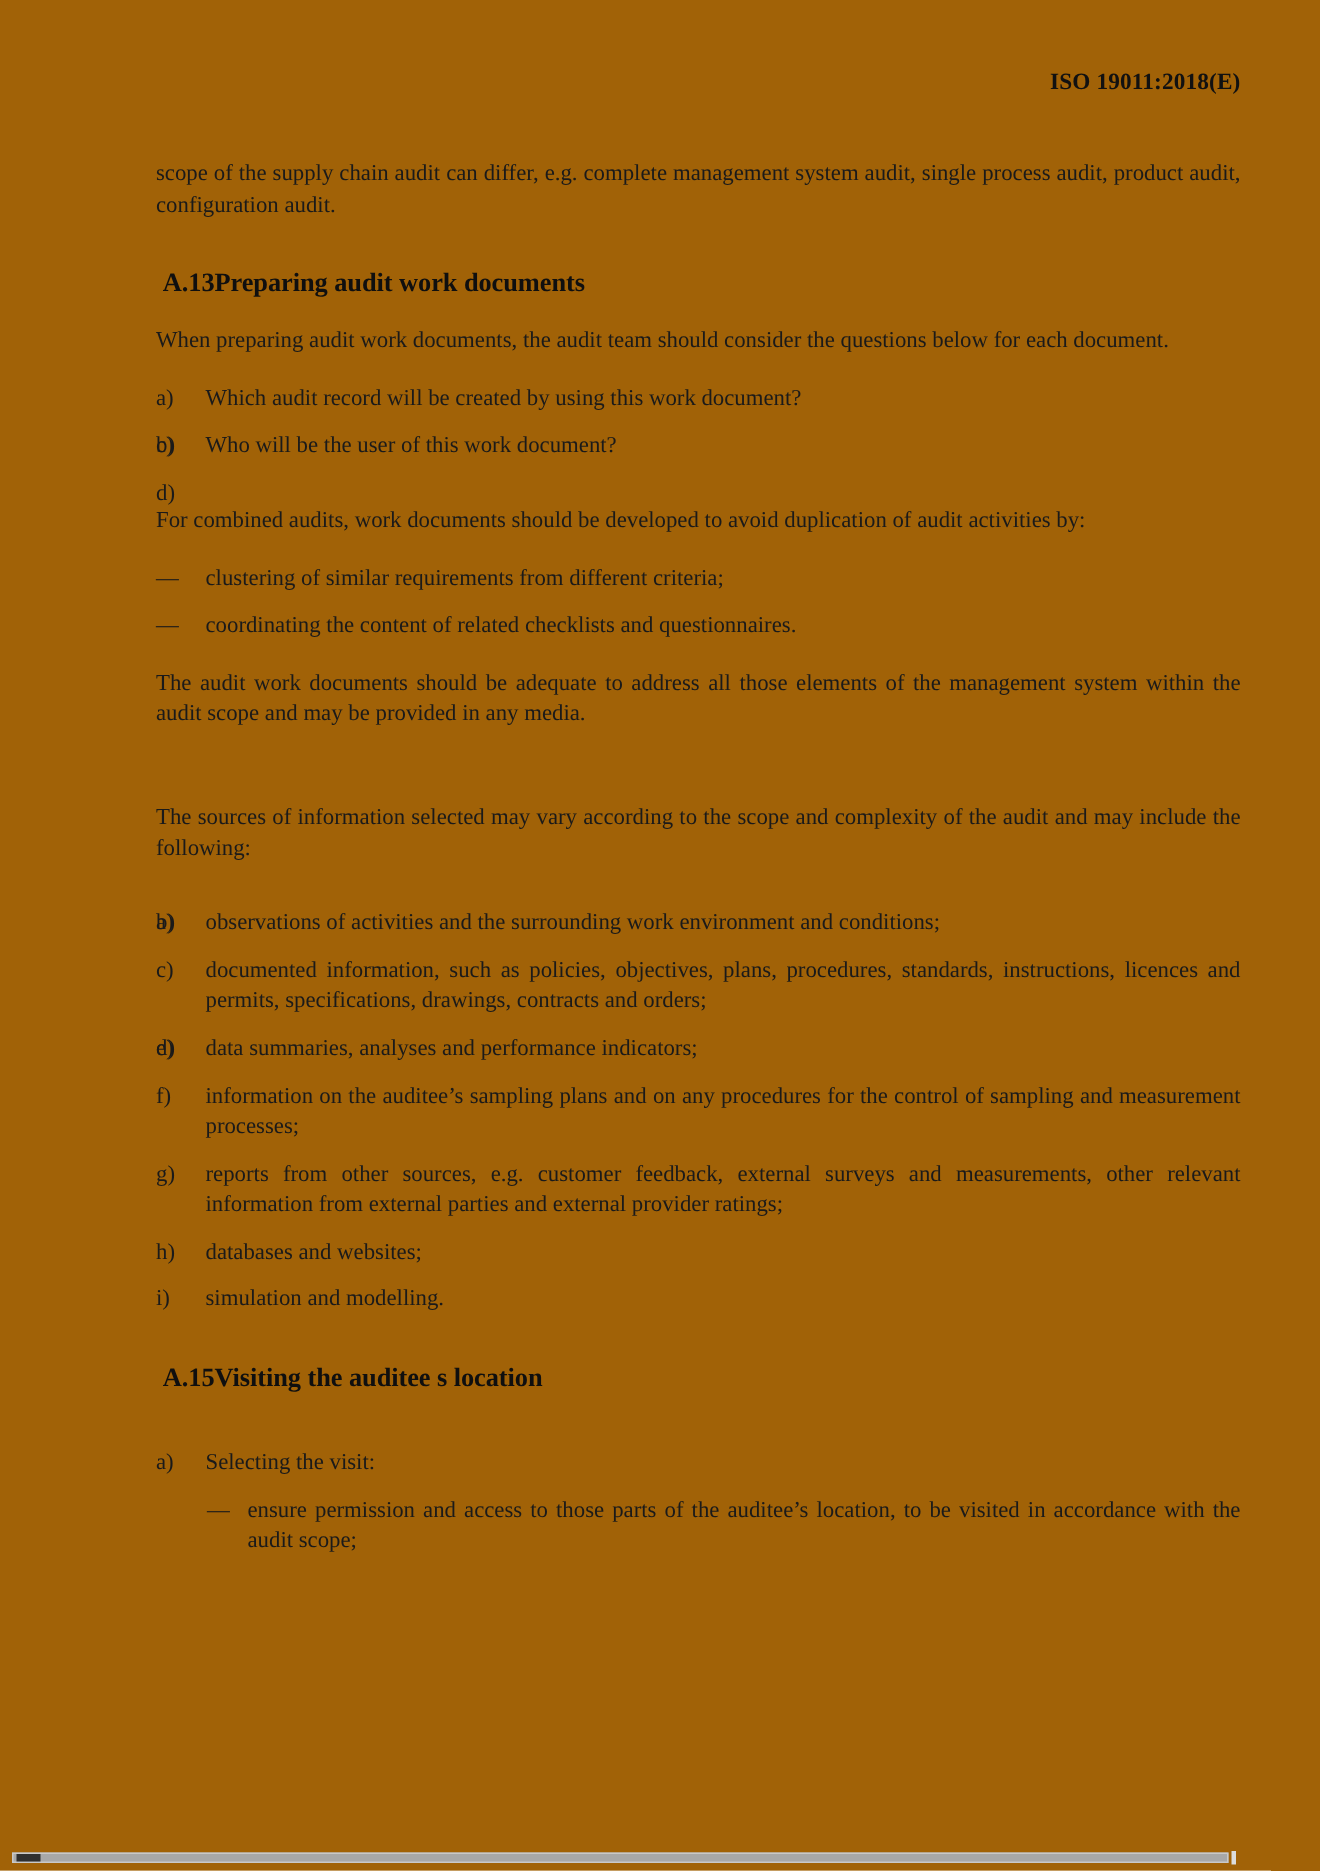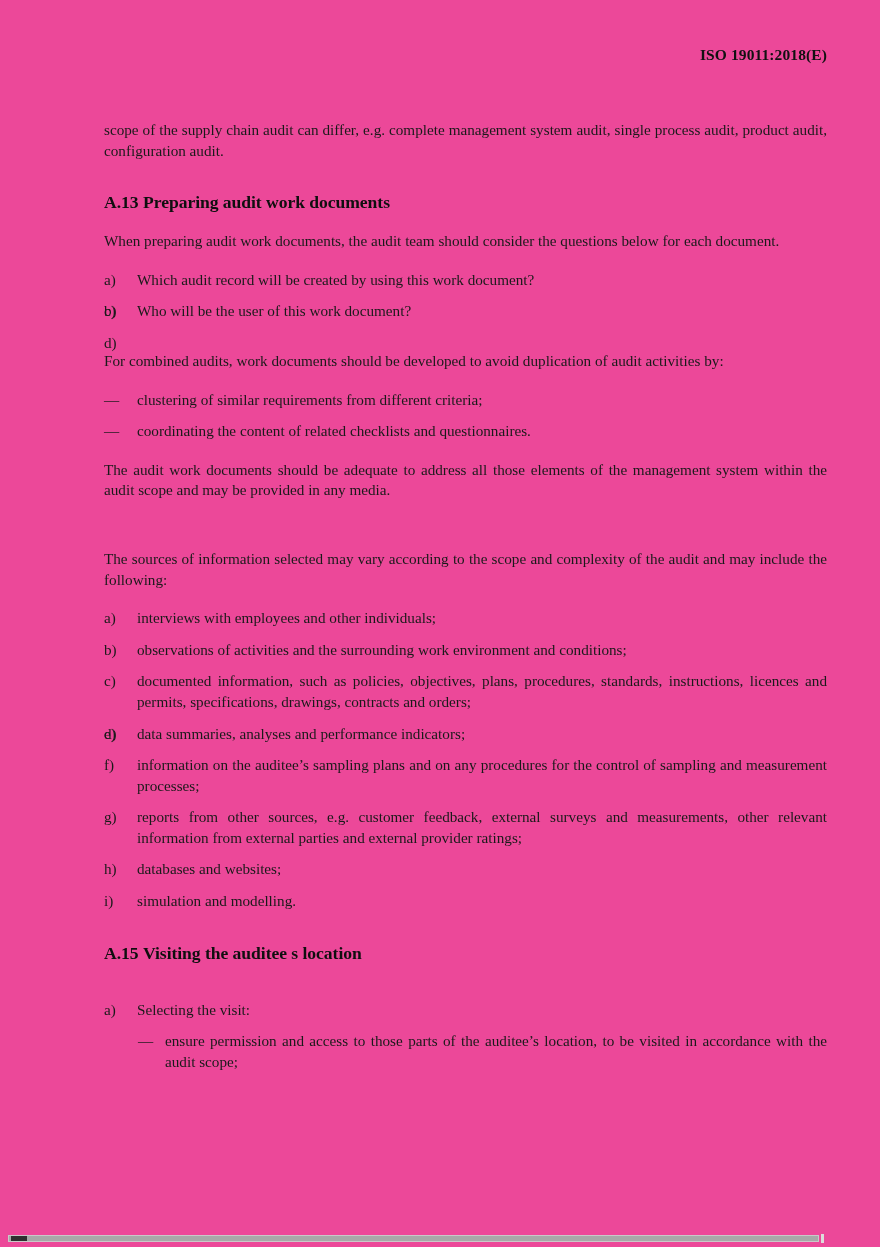--- a/index.html
+++ b/index.html
@@ -15,37 +15,37 @@
     color: #1a1a1a;
     overflow: hidden;
   }
 
   .page {
     position: absolute;
     left: 0;
     top: 0;
     width: 880px;
     height: 1247px;
-    background: #ec4899;
+    background: #a16207;
   }
 
   .running-head {
     position: absolute;
     right: 53px;
     top: 46px;
     font-size: 15.5px;
     font-weight: bold;
     letter-spacing: 0.1px;
     color: #111111;
   }
 
   .content {
     position: absolute;
     left: 104px;
-    top: 120px;
+    top: 106px;
     width: 723px;
   }
 
   p.body-text {
     margin: 0 0 0 0;
     font-size: 15.2px;
     line-height: 20.6px;
     text-align: justify;
     color: #1a1a1a;
   }
@@ -56,20 +56,21 @@
     margin: 0;
     font-size: 17.6px;
     font-weight: bold;
     letter-spacing: -0.05px;
     color: #0f0f0f;
     line-height: 22px;
   }
   h2.sec-head .num {
     display: inline-block;
     min-width: 39px;
+    text-align: right;
   }
 
   ul.lettered, ul.dashed, ul.dashed-nested {
     list-style: none;
     margin: 0;
     padding: 0;
   }
 
   ul.lettered > li,
   ul.dashed > li {
@@ -218,21 +219,20 @@
 
     <div class="gap-md"></div>
 
     <p class="body-text">The sources of information selected may vary according to the scope and complexity of the audit and may include the following:</p>
 
     <div class="gap-md"></div>
 
     <ul class="lettered">
       <li>
         <span class="marker">a)</span>
-        <span>interviews with employees and other individuals;</span>
       </li>
       <li>
         <span class="marker">b)</span>
         <span>observations of activities and the surrounding work environment and conditions;</span>
       </li>
       <li class="justify-loose">
         <span class="marker">c)</span>
         <span>documented information, such as policies, objectives, plans, procedures, standards, instructions, licences and permits, specifications, drawings, contracts and orders;</span>
       </li>
       <li class="justify-loose">

